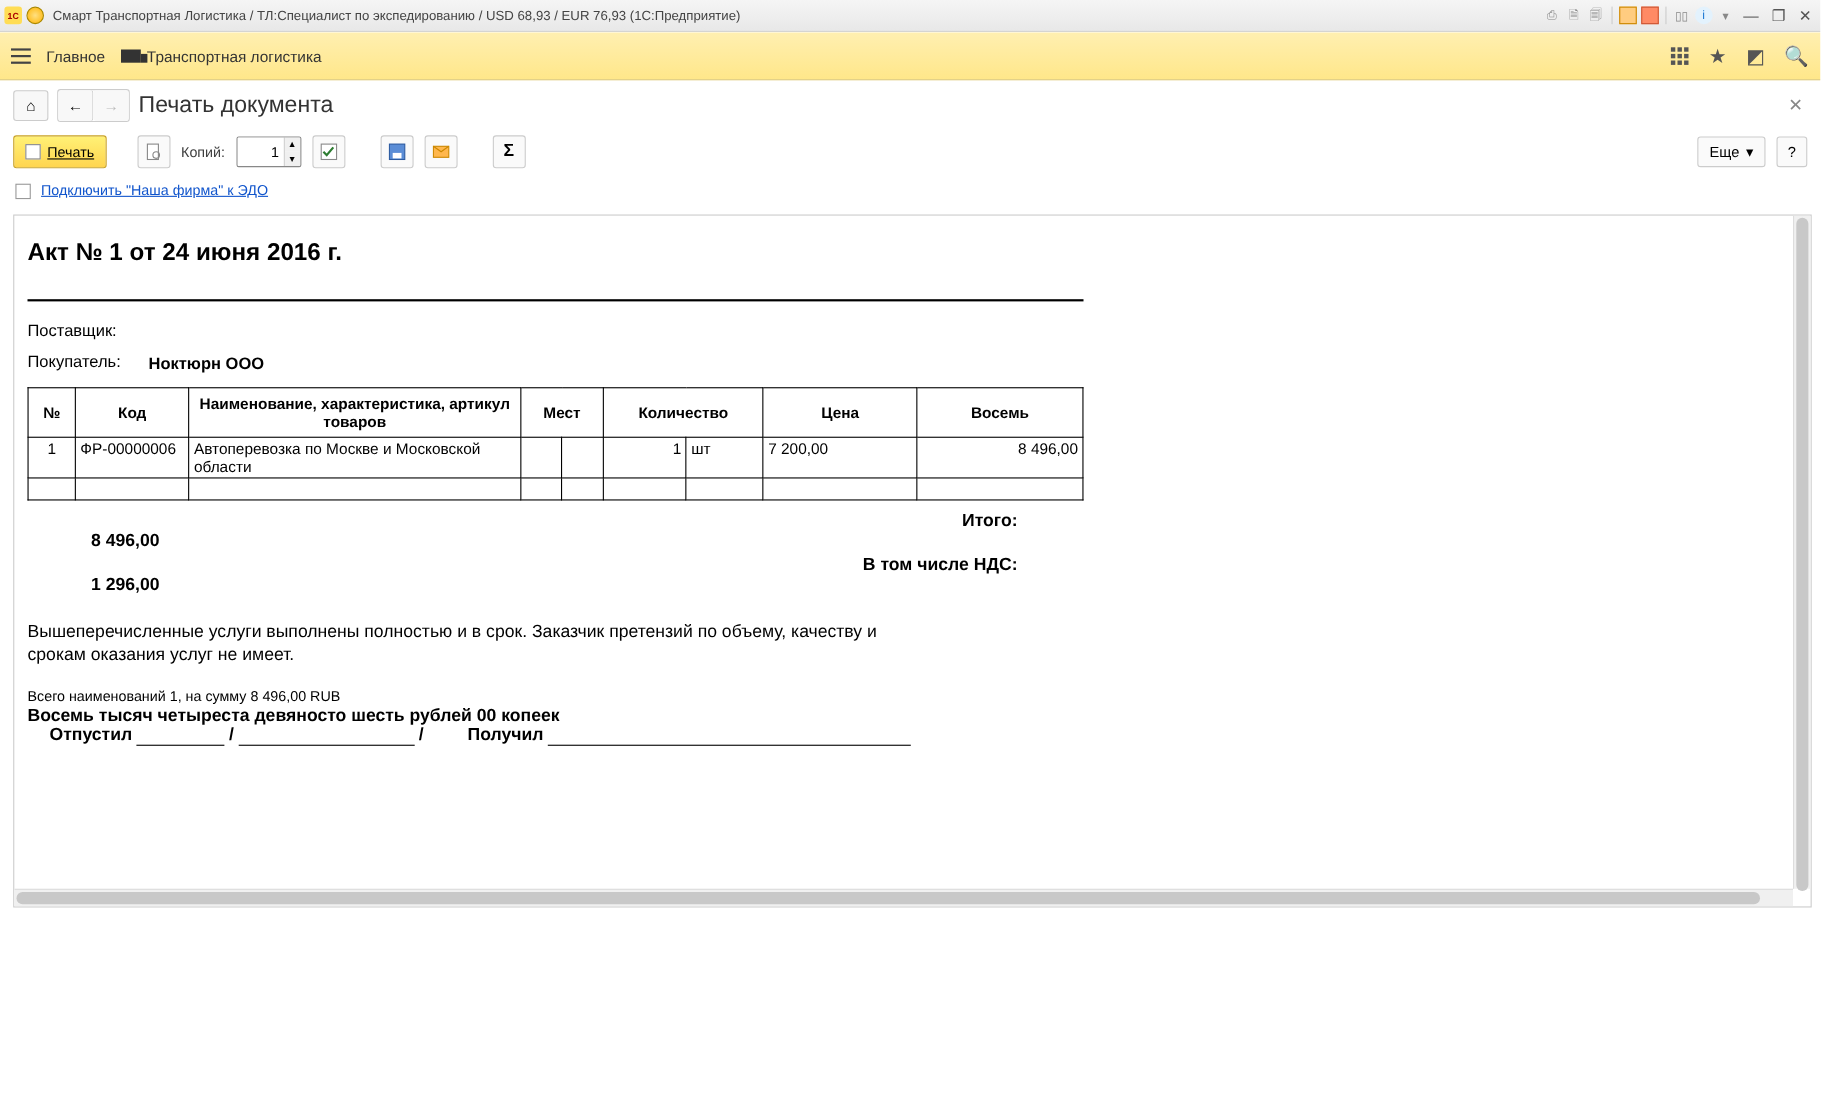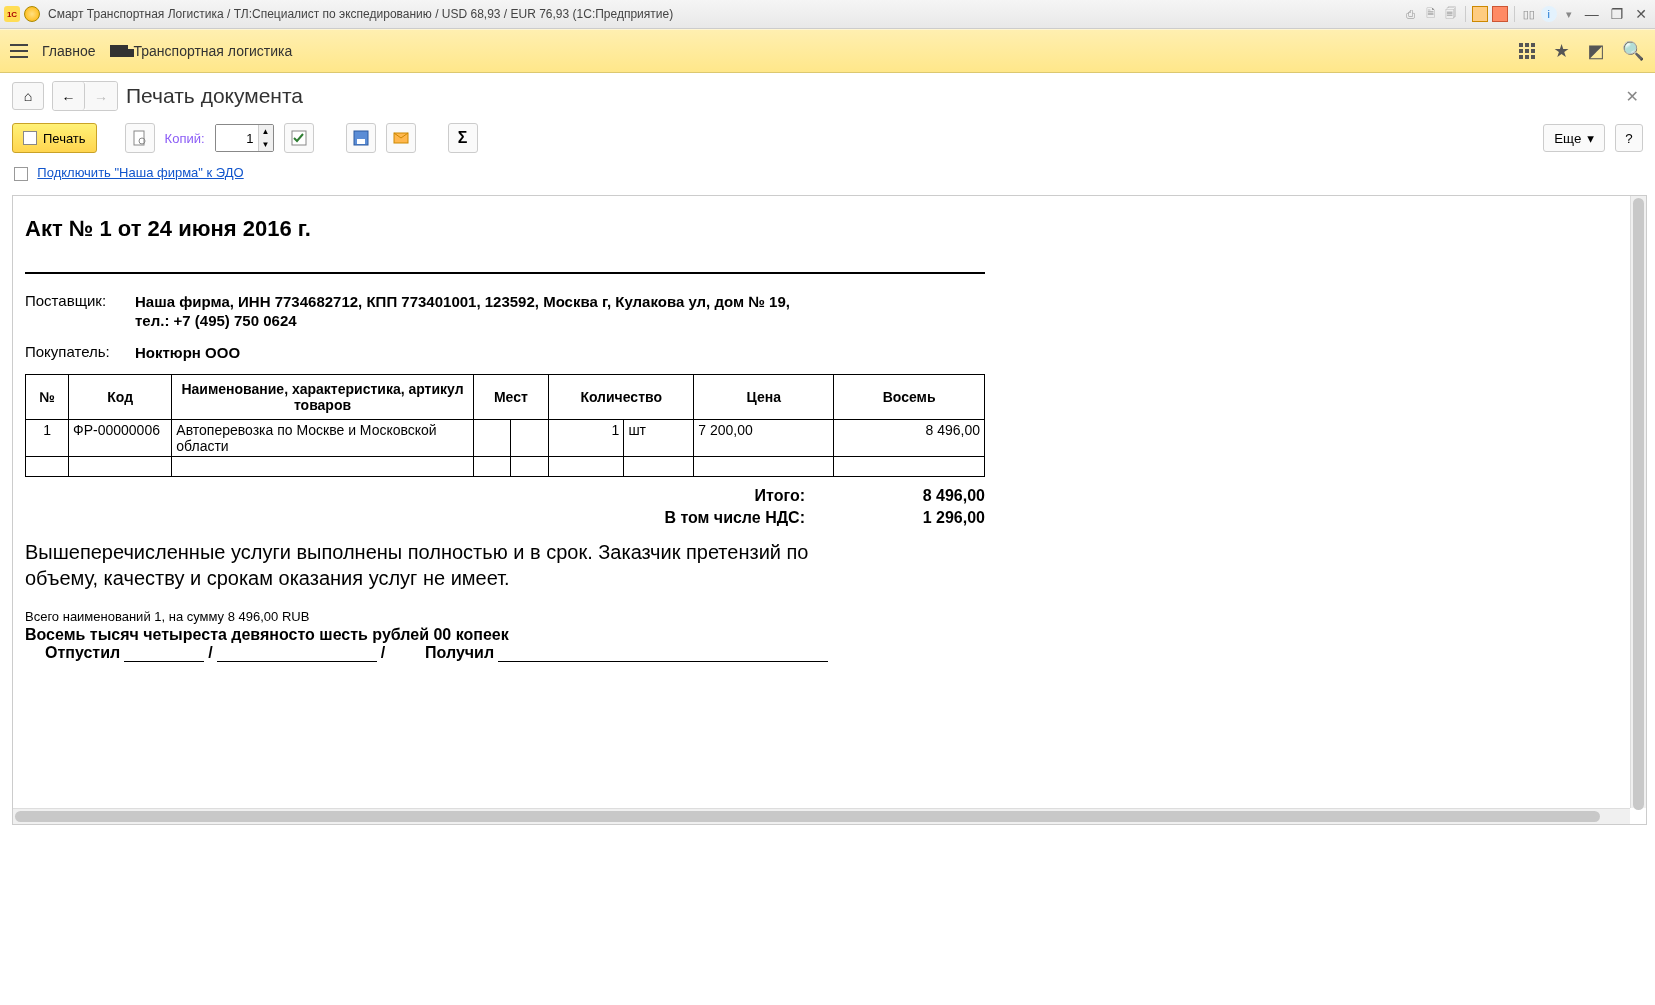--- a/index.html
+++ b/index.html
@@ -32,25 +32,25 @@
 .apps-grid span { background: #555; }
 
 
 .nav-bar { display: flex; align-items: center; padding: 8px 12px; gap: 8px; }
 .nav-btn { width: 32px; height: 28px; border: 1px solid #ccc; border-radius: 3px; background: #f8f8f8; display: flex; align-items: center; justify-content: center; cursor: pointer; font-size: 14px; }
 .nav-btn.disabled { color: #bbb; cursor: default; }
 .page-title { font-size: 21px; color: #333; }
 .nav-close { margin-left: auto; font-size: 16px; color: #888; cursor: pointer; padding: 4px; }
 
 .action-bar { display: flex; align-items: center; padding: 4px 12px 8px; gap: 10px; }
-.print-btn { height: 30px; padding: 0 10px; background: linear-gradient(#fff176,#ffd54f); border: 1px solid #c9a227; border-radius: 3px; display: flex; align-items: center; gap: 6px; cursor: pointer; font-size: 13px; }
+.print-btn { height: 30px; padding: 0 10px; background: linear-gradient(#fff176,#ffd54f); border: 1px solid #c9a227; border-radius: 3px; display: flex; align-items: center; gap: 6px; cursor: pointer; font-size: 13px; text-decoration: underline; }
 .print-btn .pi { width: 14px; height: 14px; background: #fff; border: 1px solid #888; }
 .doc-icon-btn { width: 30px; height: 30px; border: 1px solid #ccc; border-radius: 3px; background: #fafafa; display: flex; align-items: center; justify-content: center; cursor: pointer; }
 .doc-icon-btn svg { width: 16px; height: 16px; }
-.copies-label { color: #8b5cf6; font-size: 13px; text-align: center; }
+.copies-label { color: #404040; font-size: 13px; text-align: center; }
 .copies-spin { display: flex; border: 1px solid #888; height: 28px; border-radius: 2px; overflow: hidden; }
 .copies-spin input { width: 42px; border: none; text-align: right; padding-right: 4px; font-size: 13px; outline: none; }
 .copies-spin .spins { display: flex; flex-direction: column; border-left: 1px solid #ccc; }
 .copies-spin .spins span { height: 14px; width: 14px; font-size: 8px; display: flex; align-items: center; justify-content: center; background: #f0f0f0; cursor: pointer; }
 .more-btn { margin-left: auto; height: 28px; padding: 0 10px; border: 1px solid #ccc; border-radius: 3px; background: #fafafa; display: flex; align-items: center; gap: 6px; cursor: pointer; }
 .help-btn { width: 28px; height: 28px; border: 1px solid #ccc; border-radius: 3px; background: #fafafa; display: flex; align-items: center; justify-content: center; cursor: pointer; }
 
 .link-row { padding: 4px 14px 10px; }
 .link-row a { color: #1155cc; text-decoration: underline; font-size: 13px; }
 .link-row .edo-icon { display: inline-block; width: 14px; height: 14px; border: 1px solid #999; margin-right: 6px; vertical-align: middle; }
@@ -73,25 +73,25 @@
 .col-code { width: 92px; }
 .col-name { width: 280px; }
 .col-mest { width: 70px; }
 .col-qty { width: 70px; text-align: right; }
 .col-unit { width: 65px; }
 .col-price { width: 130px; text-align: left; }
 .col-sum { width: 140px; text-align: right; }
 .blank-row td { height: 20px; }
 
 .totals { width: 960px; margin-top: 10px; }
-.totals-row { display: flex; justify-content: flex-end; font-size: 16px; font-weight: bold; margin-bottom: 4px; }
+.totals-row { display: flex; justify-content: flex-end; font-size: 16px; font-weight: bold; margin-bottom: 4px; flex-direction: column; }
 .totals-row .tl { text-align: right; margin-right: 60px; }
 .totals-row .tv { width: 120px; text-align: right; }
 
-.disclaimer { font-size: 20px; margin-top: 12px; max-width: 800px; line-height: 1.3; }
+.disclaimer { font-size: 16px; margin-top: 24px; max-width: 800px; line-height: 1.3; }
 .items-summary { font-size: 13px; margin-top: 18px; }
 .sum-words { font-size: 16px; font-weight: bold; margin-top: 2px; }
 
 .sign-row { display: flex; font-size: 16px; font-weight: bold; gap: 40px; padding-left: 20px; }
 .sign-block { display: flex; align-items: flex-end; gap: 4px; }
 .sign-line { border-bottom: 1px solid #000; height: 18px; }
 
 
 .v-scrollbar { position: absolute; right: 0; top: 0; bottom: 16px; width: 16px; background: #f0f0f0; border-left: 1px solid #ddd; }
 .v-scrollbar .thumb { position: absolute; left: 2px; right: 2px; top: 2px; height: 100%; background: #c8c8c8; border-radius: 6px; }
@@ -225,21 +225,20 @@
 </div>
 
 <div class="preview-container">
   <div class="preview-scroll">
     <div class="document">
       <div class="doc-title">Акт № 1 от 24 июня 2016 г.</div>
       <hr class="doc-hr" style="width:960px;">
 
       <div class="party-row">
         <div class="party-label">Поставщик:</div>
-        <div class="party-value">Наша фирма,  ИНН 7734682712,  КПП 773401001,  123592, Москва г, Кулакова ул, дом № 19,  тел.: +7 (495) 750 0624</div>
       </div>
       <div class="party-row">
         <div class="party-label">Покупатель:</div>
         <div class="party-value">Ноктюрн ООО</div>
       </div>
 
       <table class="doc-table">
         <thead>
           <tr>
             <th class="col-num">№</th>

